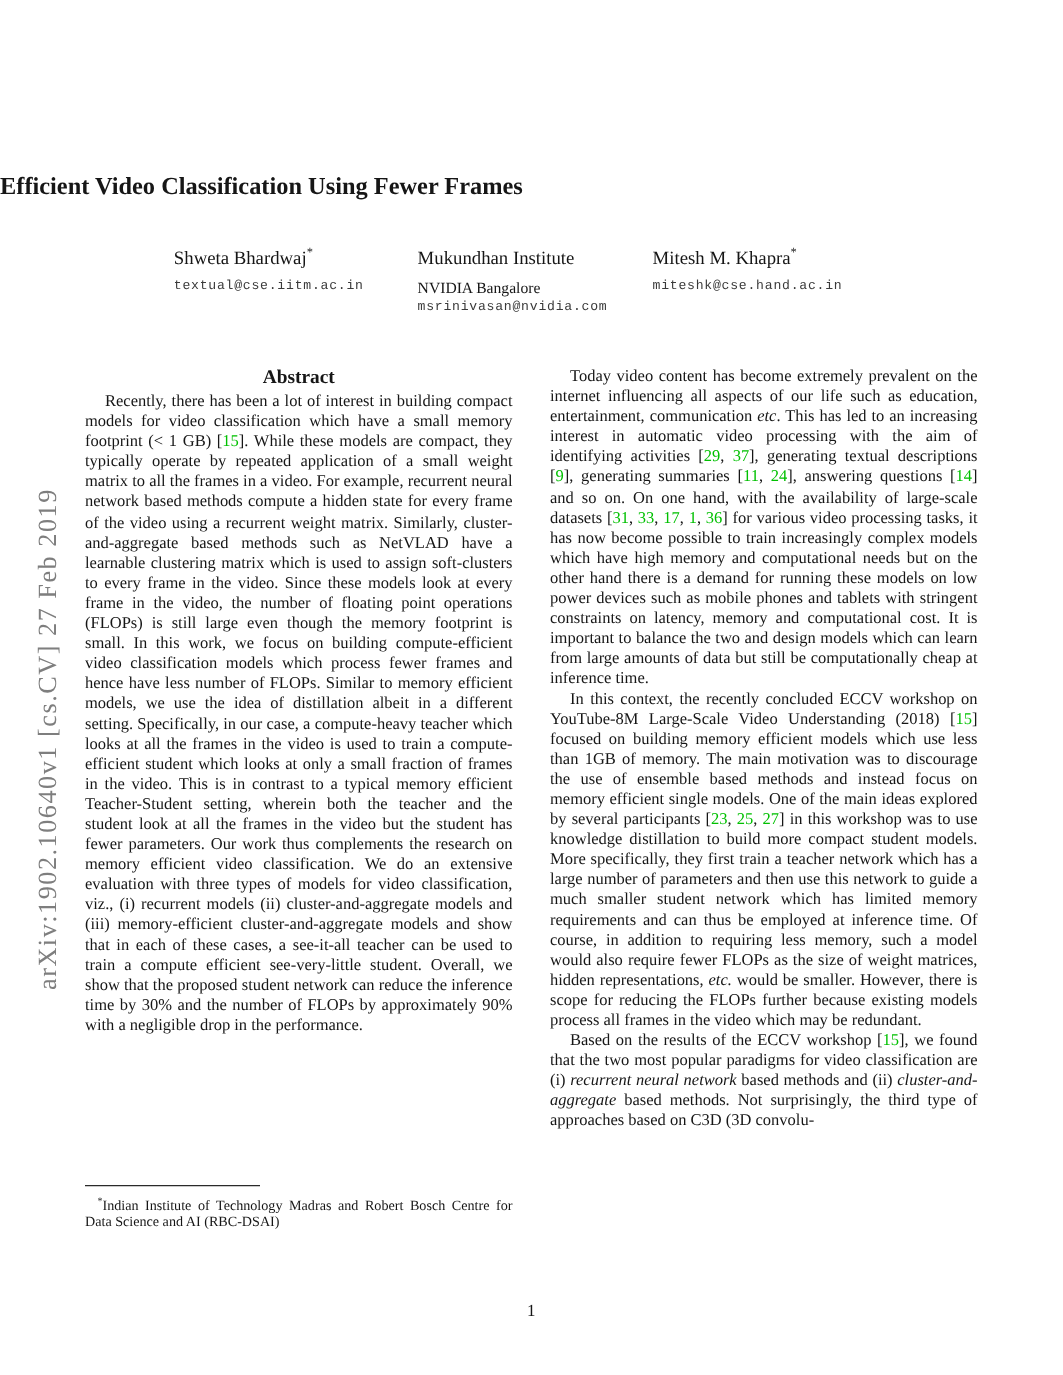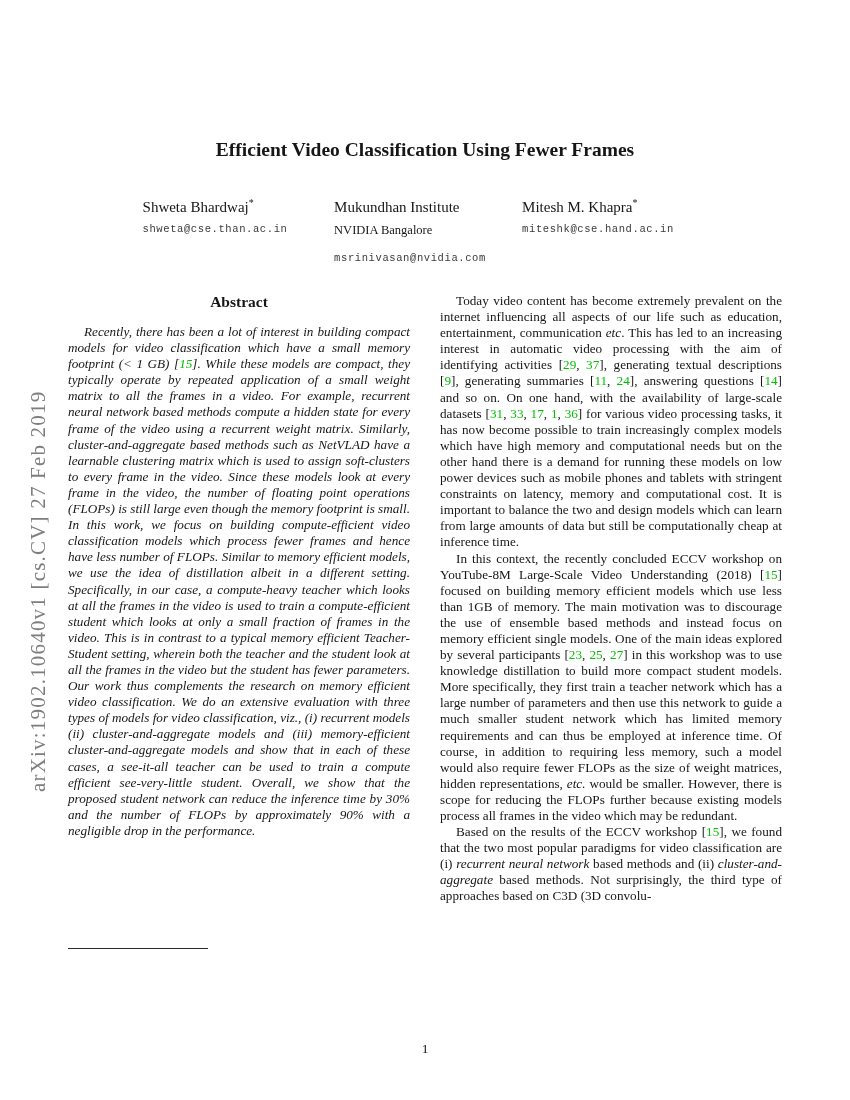--- a/index.html
+++ b/index.html
@@ -23,61 +23,60 @@
     font-size: 21px;
     letter-spacing: 1.2px;
     color: #7e7e7e;
   }
   .title {
     position: absolute;
     top: 139px;
     left: 0;
     right: 0;
     margin: 0;
-    text-align: center;
     font-size: 19.5px;
     font-weight: bold;
   }
   .author {
     position: absolute;
     top: 197px;
     transform: translateX(-50%);
     text-align: left;
     white-space: nowrap;
   }
   .author .name { font-size: 15px; margin-bottom: 7px; }
   .author .name .mark { font-size: 10px; }
-  .author .affil { font-size: 12.5px; margin-bottom: 14px; }
+  .author .affil { font-size: 12.5px; margin-bottom: 2px; }
   .author .email {
     font-family: "Liberation Mono", monospace;
     font-size: 10.5px;
     letter-spacing: 0.6px;
     color: #3a3a3a;
   }
   .col-left  { position: absolute; left: 68px;  top: 293px; width: 342px; }
   .col-right { position: absolute; left: 440px; top: 293px; width: 342px; }
   .abstract-heading {
-    margin: 0 0 13px 0;
+    margin: 0 0 2px 0;
     text-align: center;
     font-size: 15.5px;
     font-weight: bold;
   }
   .section-heading {
     margin: 0 0 13px 0;
     font-size: 16px;
     font-weight: bold;
   }
   .para {
     margin: 0;
     font-size: 13.2px;
     line-height: 16.1px;
     text-align: justify;
     text-indent: 16px;
   }
-  .abstract-body .para { font-style: italic; }
+  .abstract-body .para { }
   .cite { color: #00c000; }
   .i { font-style: italic; }
   .sup { vertical-align: super; font-size: 70%; }
   .footnote-block { position: absolute; left: 68px; top: 948px; width: 342px; }
   .footnote-rule { width: 140px; border-top: 1px solid #2a2a2a; margin-bottom: 5px; }
   .footnote-text {
     margin: 0;
     font-size: 11.3px;
     line-height: 13.6px;
     text-align: justify;
@@ -97,21 +96,21 @@
 
 <div class="page">
 
   <div class="arxiv-watermark">arXiv:1902.10640v1  [cs.CV]  27 Feb 2019</div>
 
   <h1 class="title">Efficient Video Classification Using Fewer Frames</h1>
 
   <div>
     <div class="author" style="left:215px">
       <div class="name"><span>Shweta Bhardwaj</span><sup class="mark">*</sup></div>
-      <div class="email">shweta@cse.than.ac.in</div>
+      <div class="email">textual@cse.iitm.ac.in</div>
     </div>
     <div class="author" style="left:410px">
       <div class="name"><span>Mukundhan Institute</span><sup class="mark"></sup></div>
       <div class="affil">NVIDIA Bangalore</div>
       <div class="email">msrinivasan@nvidia.com</div>
     </div>
     <div class="author" style="left:598px">
       <div class="name"><span>Mitesh M. Khapra</span><sup class="mark">*</sup></div>
       <div class="email">miteshk@cse.hand.ac.in</div>
     </div>
@@ -125,17 +124,18 @@
   </div>
 
   <div class="col-right">
     <p class="para"><span>Today video content has become extremely prevalent on the internet influencing all aspects of our life such as education, entertainment, communication </span><span class="i">etc</span><span>. This has led to an increasing interest in automatic video processing with the aim of identifying activities [</span><span class="cite">29</span><span>, </span><span class="cite">37</span><span>], generating textual descriptions [</span><span class="cite">9</span><span>], generating summaries [</span><span class="cite">11</span><span>, </span><span class="cite">24</span><span>], answering questions [</span><span class="cite">14</span><span>] and so on. On one hand, with the availability of large-scale datasets [</span><span class="cite">31</span><span>, </span><span class="cite">33</span><span>, </span><span class="cite">17</span><span>, </span><span class="cite">1</span><span>, </span><span class="cite">36</span><span>] for various video processing tasks, it has now become possible to train increasingly complex models which have high memory and computational needs but on the other hand there is a demand for running these models on low power devices such as mobile phones and tablets with stringent constraints on latency, memory and computational cost. It is important to balance the two and design models which can learn from large amounts of data but still be computationally cheap at inference time.</span></p>
     <p class="para"><span>In this context, the recently concluded ECCV workshop on YouTube-8M Large-Scale Video Understanding (2018) [</span><span class="cite">15</span><span>] focused on building memory efficient models which use less than 1GB of memory. The main motivation was to discourage the use of ensemble based methods and instead focus on memory efficient single models. One of the main ideas explored by several participants [</span><span class="cite">23</span><span>, </span><span class="cite">25</span><span>, </span><span class="cite">27</span><span>] in this workshop was to use knowledge distillation to build more compact student models. More specifically, they first train a teacher network which has a large number of parameters and then use this network to guide a much smaller student network which has limited memory requirements and can thus be employed at inference time. Of course, in addition to requiring less memory, such a model would also require fewer FLOPs as the size of weight matrices, hidden representations, </span><span class="i">etc.</span><span> would be smaller. However, there is scope for reducing the FLOPs further because existing models process all frames in the video which may be redundant.</span></p>
     <p class="para"><span>Based on the results of the ECCV workshop [</span><span class="cite">15</span><span>], we found that the two most popular paradigms for video classification are (i) </span><span class="i">recurrent neural network</span><span> based methods and (ii) </span><span class="i">cluster-and-aggregate</span><span> based methods. Not surprisingly, the third type of approaches based on C3D (3D convolu-</span></p>
   </div>
 
   <div class="footnote-block">
     <div class="footnote-rule"></div>
+    <p class="footnote-text"><span class="sup">*</span><span>Indian Institute of Technology Madras and Robert Bosch Centre for Data Science and AI (RBC-DSAI)</span></p>
   </div>
 
   <div class="page-number">1</div>
 
 </div>
 
 </body></html>

